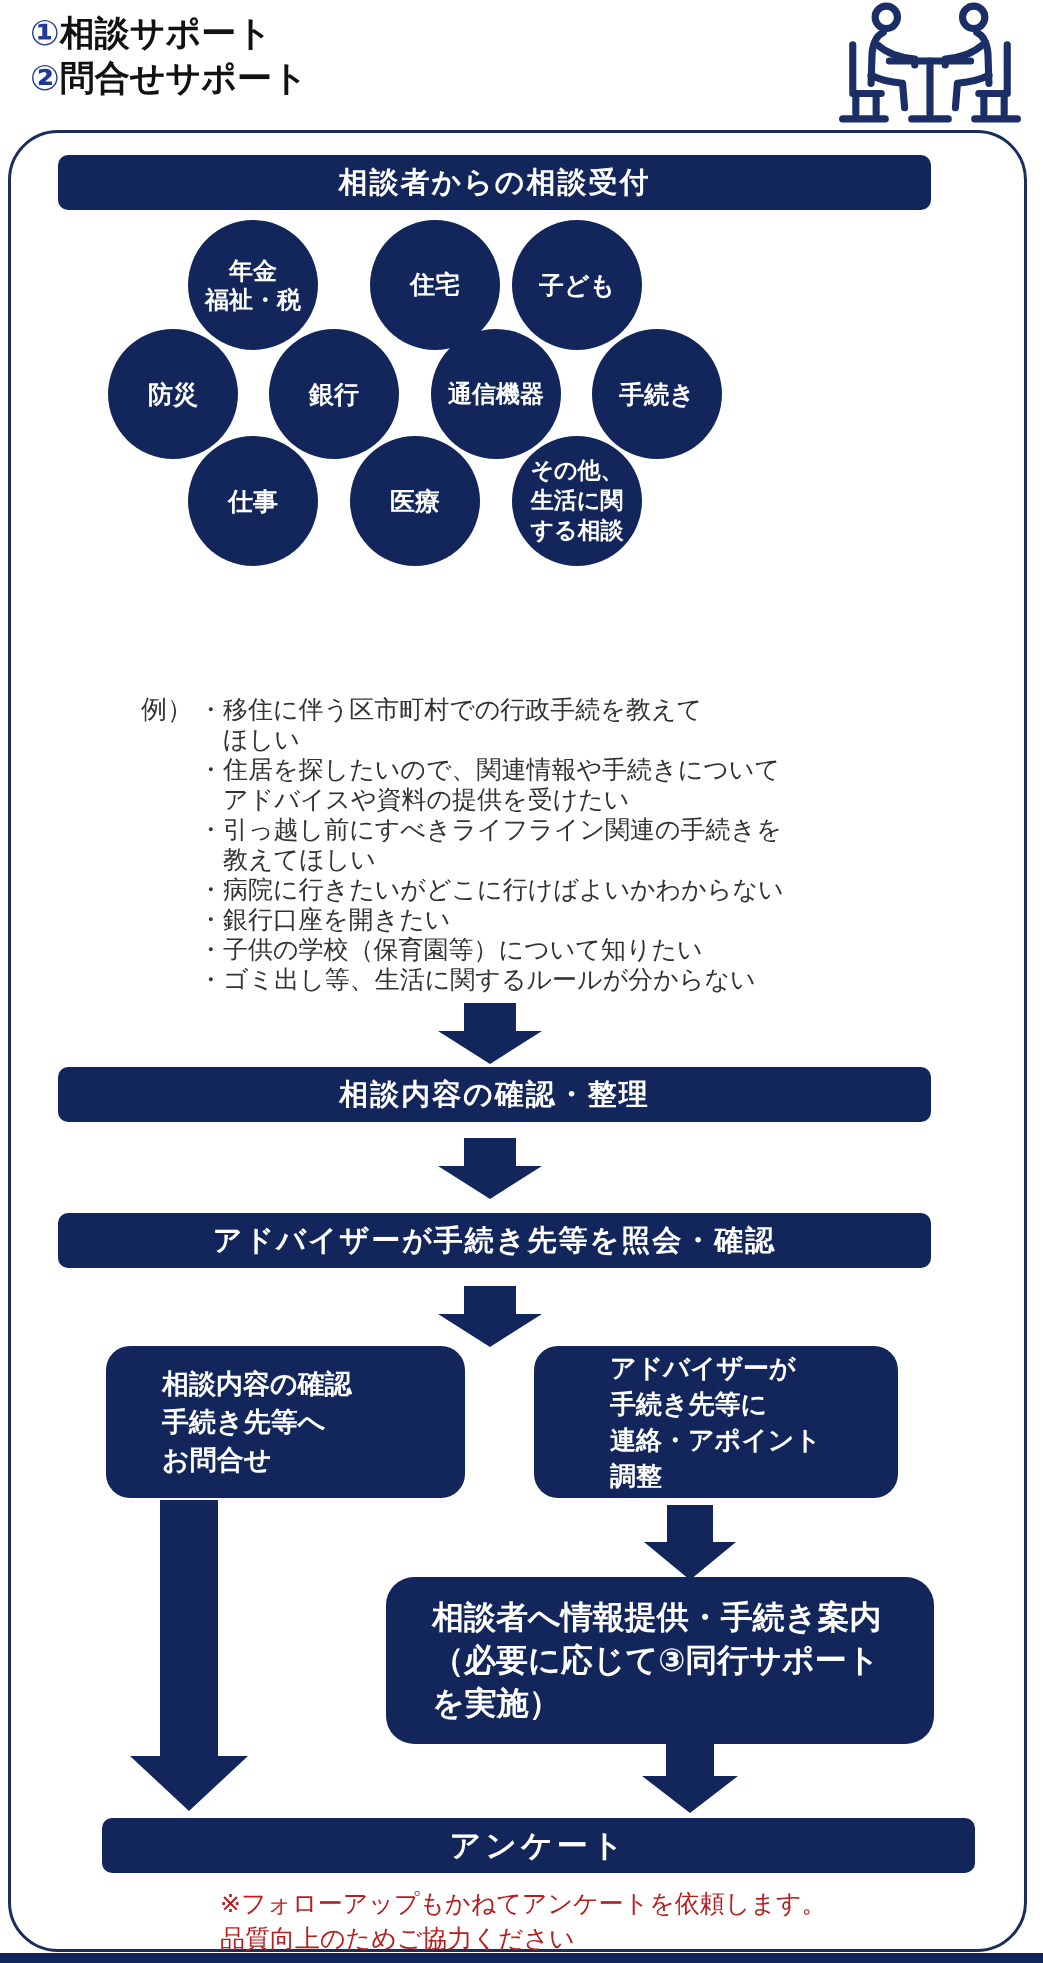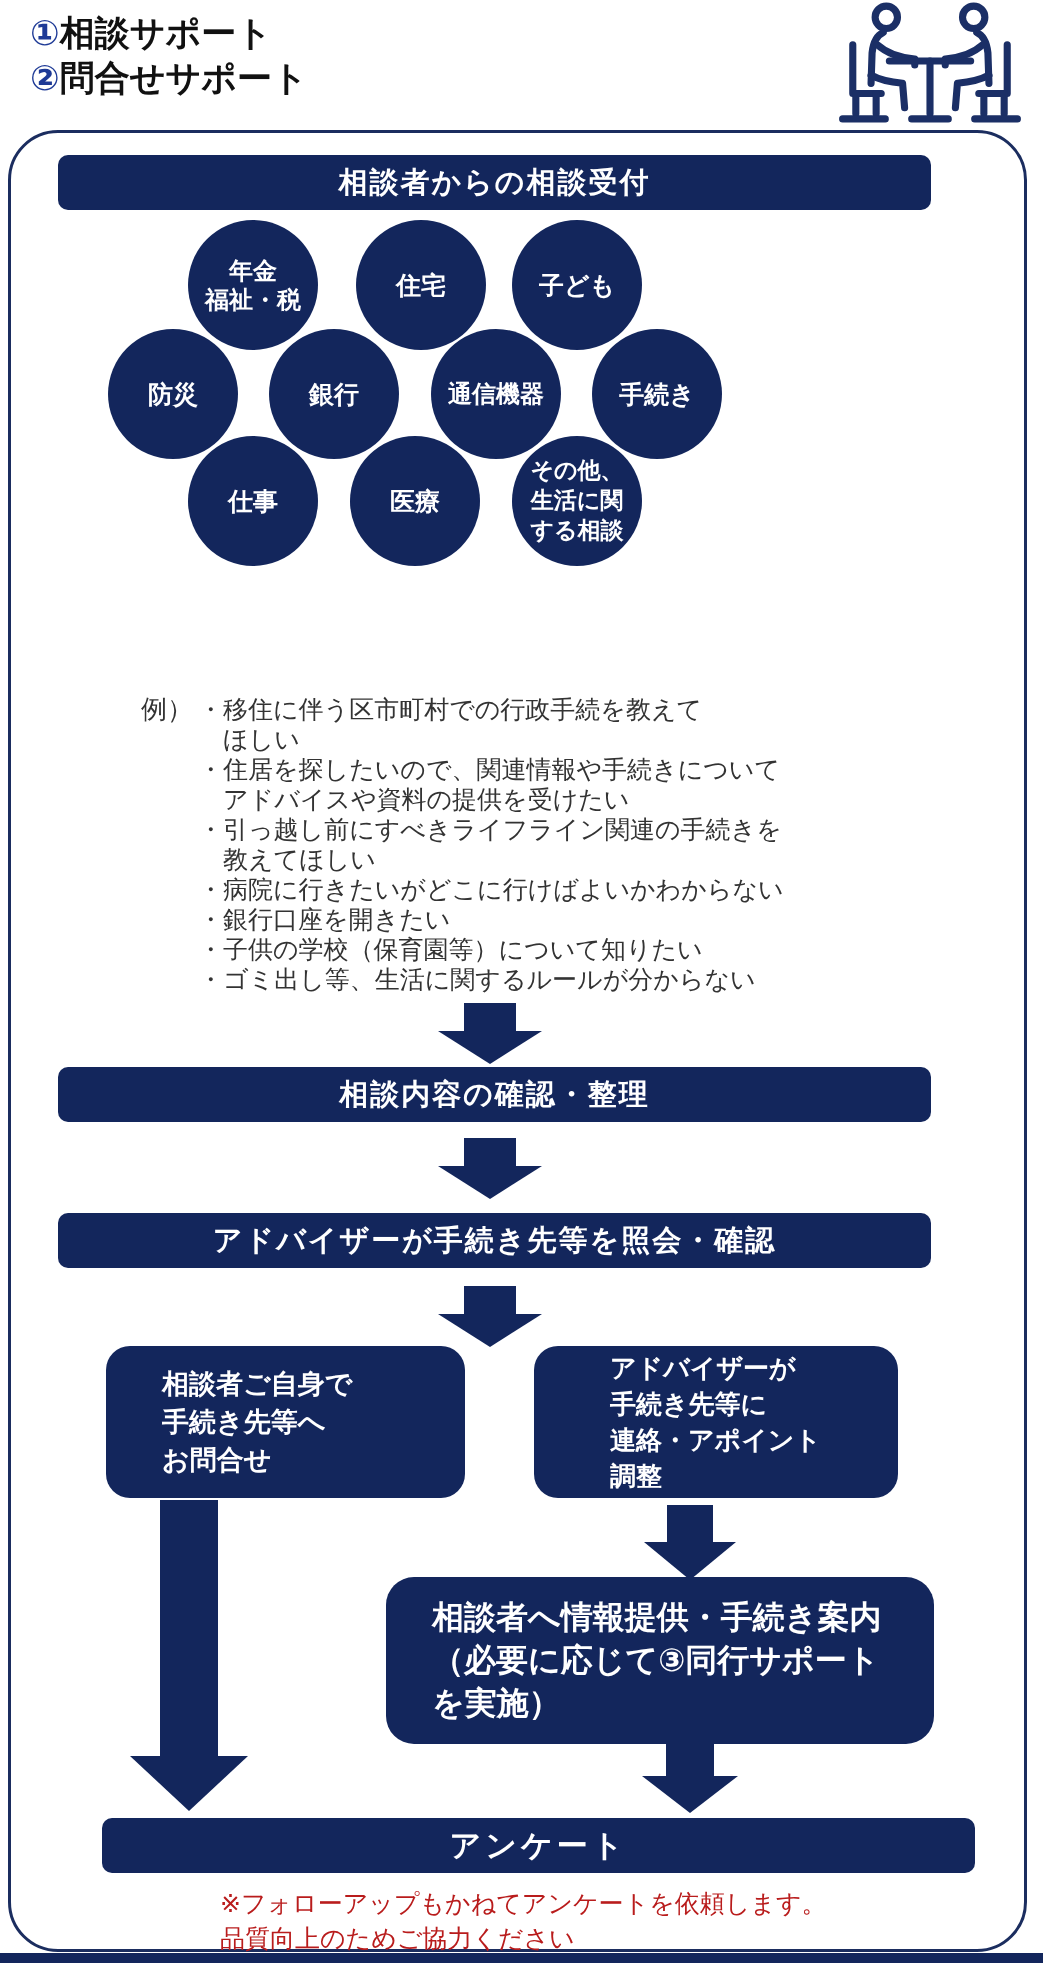--- a/index.html
+++ b/index.html
@@ -21,21 +21,21 @@
        display:flex;align-items:center;justify-content:center;}
   .bar.header{top:155px;}
   .bar.confirm{top:1067px;}
   .bar.refer{top:1213px;}
   .bar.survey{top:1818px;font-size:31px;letter-spacing:4px;margin-left:44px;}
   
   .circle{position:absolute;width:130px;height:130px;border-radius:50%;background:#13265c;
           color:#fff;font-weight:700;font-size:25px;line-height:1.22;text-align:center;
           display:flex;align-items:center;justify-content:center;white-space:pre-line;}
   .c0{left:188px;top:220px;font-size:24px;}
-  .c1{left:356px;top:220px;}
+  .c1{left:370px;top:220px;font-family:Liberation Serif, serif;}
   .c2{left:512px;top:220px;}
   .c3{left:108px;top:329px;}
   .c4{left:269px;top:329px;}
   .c5{left:431px;top:329px;font-size:24px;}
   .c6{left:592px;top:329px;}
   .c7{left:188px;top:436px;}
   .c8{left:350px;top:436px;}
   .c9{left:512px;top:436px;font-size:23px;line-height:1.3;}
   
   .examples{position:absolute;left:141px;top:694px;display:flex;color:#333;
@@ -141,21 +141,21 @@
   <div class="arrow a2">
       <div class="stem"></div>
       <div class="head"></div>
     </div>
   <div class="bar refer">アドバイザーが手続き先等を照会・確認</div>
   <div class="arrow a3">
       <div class="stem"></div>
       <div class="head"></div>
     </div>
 
-  <div class="navybox box-self">相談者ご自身で
+  <div class="navybox box-self">相談内容の確認
 手続き先等へ
 お問合せ</div>
   <div class="navybox box-advisor">アドバイザーが
 手続き先等に
 連絡・アポイント
 調整</div>
 
   <div class="arrow long">
       <div class="stem"></div>
       <div class="head"></div>

